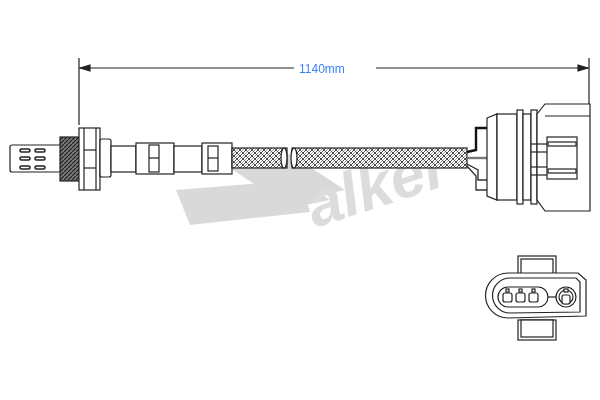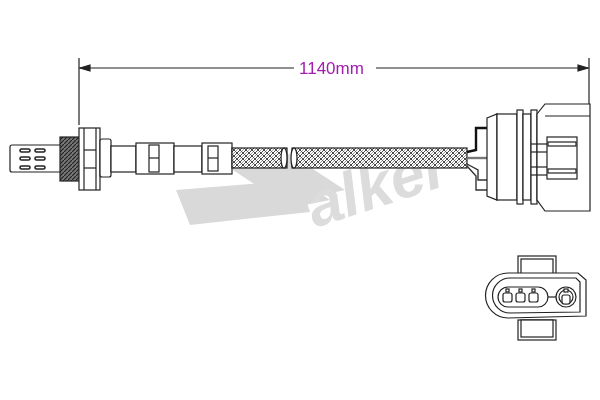--- a/index.html
+++ b/index.html
@@ -1,20 +1,20 @@
 <!DOCTYPE html>
 <html><head>
   <meta charset="utf-8">
   <style>
     html, body { margin: 0; padding: 0; background: #ffffff; }
     body { width: 600px; height: 400px; position: relative; overflow: hidden; font-family: "Liberation Sans", sans-serif; }
     #diagram { position: absolute; left: 0; top: 0; width: 600px; height: 400px; }
     .dim-label {
       position: absolute; top: 60px; left: 297px;
-      font-family: "Liberation Sans", sans-serif; font-size: 17px; color: #a21caf;
+      font-family: "Liberation Sans", sans-serif; font-size: 12px; color: #3b82f6;
       background: #fff; padding: 0 2px; line-height: 18px;
     }
   </style>
 </head>
 <body>
 
 <svg id="diagram" viewBox="0 0 600 400" xmlns="http://www.w3.org/2000/svg">
   <defs>
     <pattern id="braid" width="6" height="6" patternUnits="userSpaceOnUse">
       <rect width="6" height="6" fill="#fff"></rect>

